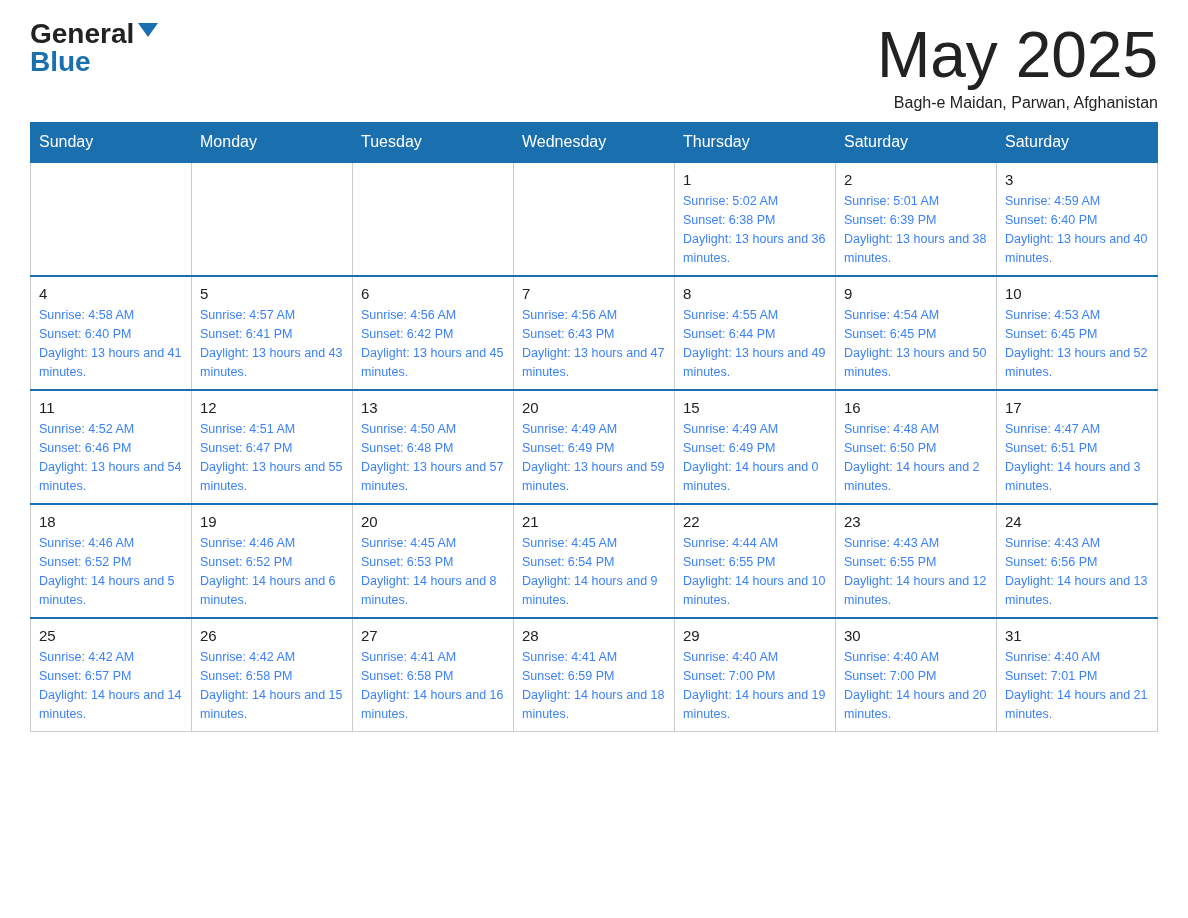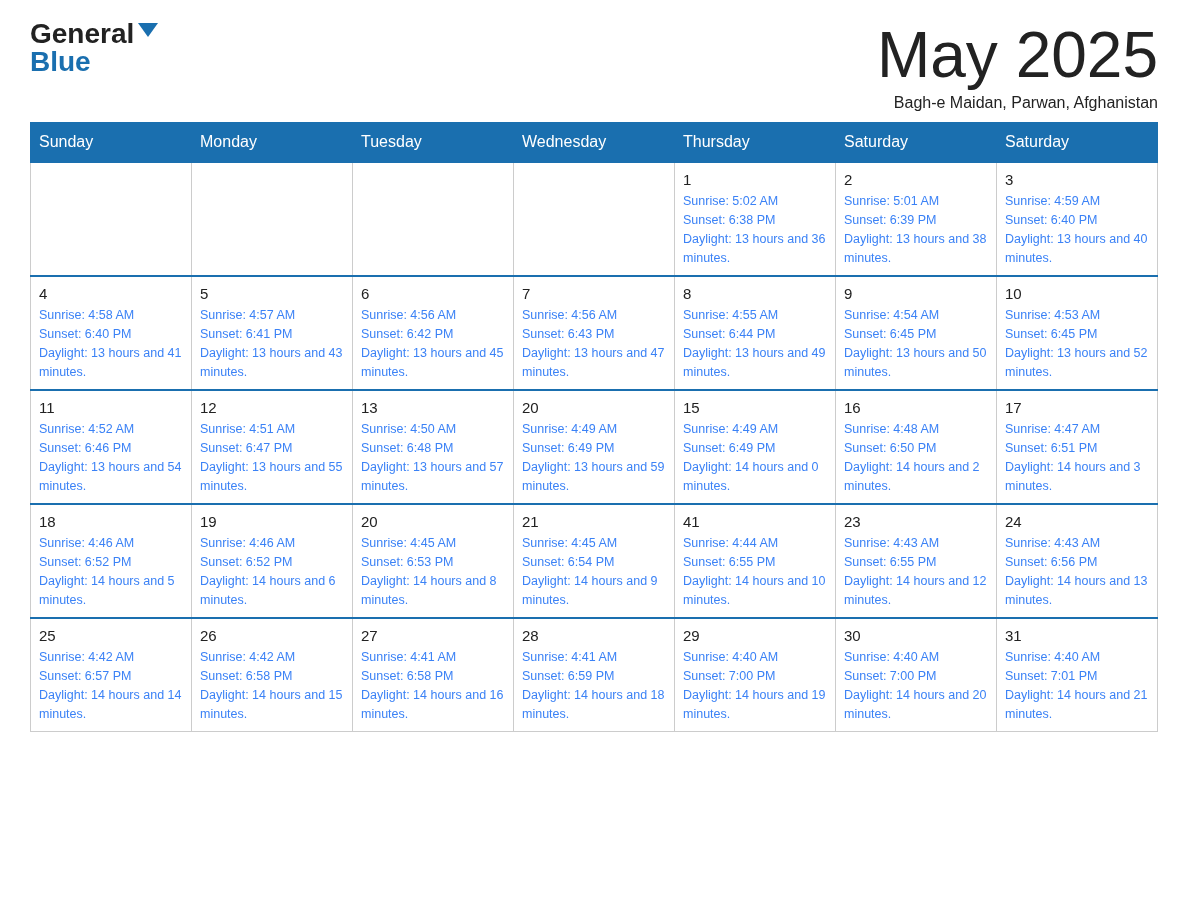--- a/index.html
+++ b/index.html
@@ -220,21 +220,21 @@
         </td>
         <td>
           <div class="day-number">20</div>
           <div class="day-info">Sunrise: 4:45 AM<br>Sunset: 6:53 PM<br>Daylight: 14 hours and 8 minutes.</div>
         </td>
         <td>
           <div class="day-number">21</div>
           <div class="day-info">Sunrise: 4:45 AM<br>Sunset: 6:54 PM<br>Daylight: 14 hours and 9 minutes.</div>
         </td>
         <td>
-          <div class="day-number">41</div>
+          <div class="day-number">22</div>
           <div class="day-info">Sunrise: 4:44 AM<br>Sunset: 6:55 PM<br>Daylight: 14 hours and 10 minutes.</div>
         </td>
         <td>
           <div class="day-number">23</div>
           <div class="day-info">Sunrise: 4:43 AM<br>Sunset: 6:55 PM<br>Daylight: 14 hours and 12 minutes.</div>
         </td>
         <td>
           <div class="day-number">24</div>
           <div class="day-info">Sunrise: 4:43 AM<br>Sunset: 6:56 PM<br>Daylight: 14 hours and 13 minutes.</div>
         </td>

